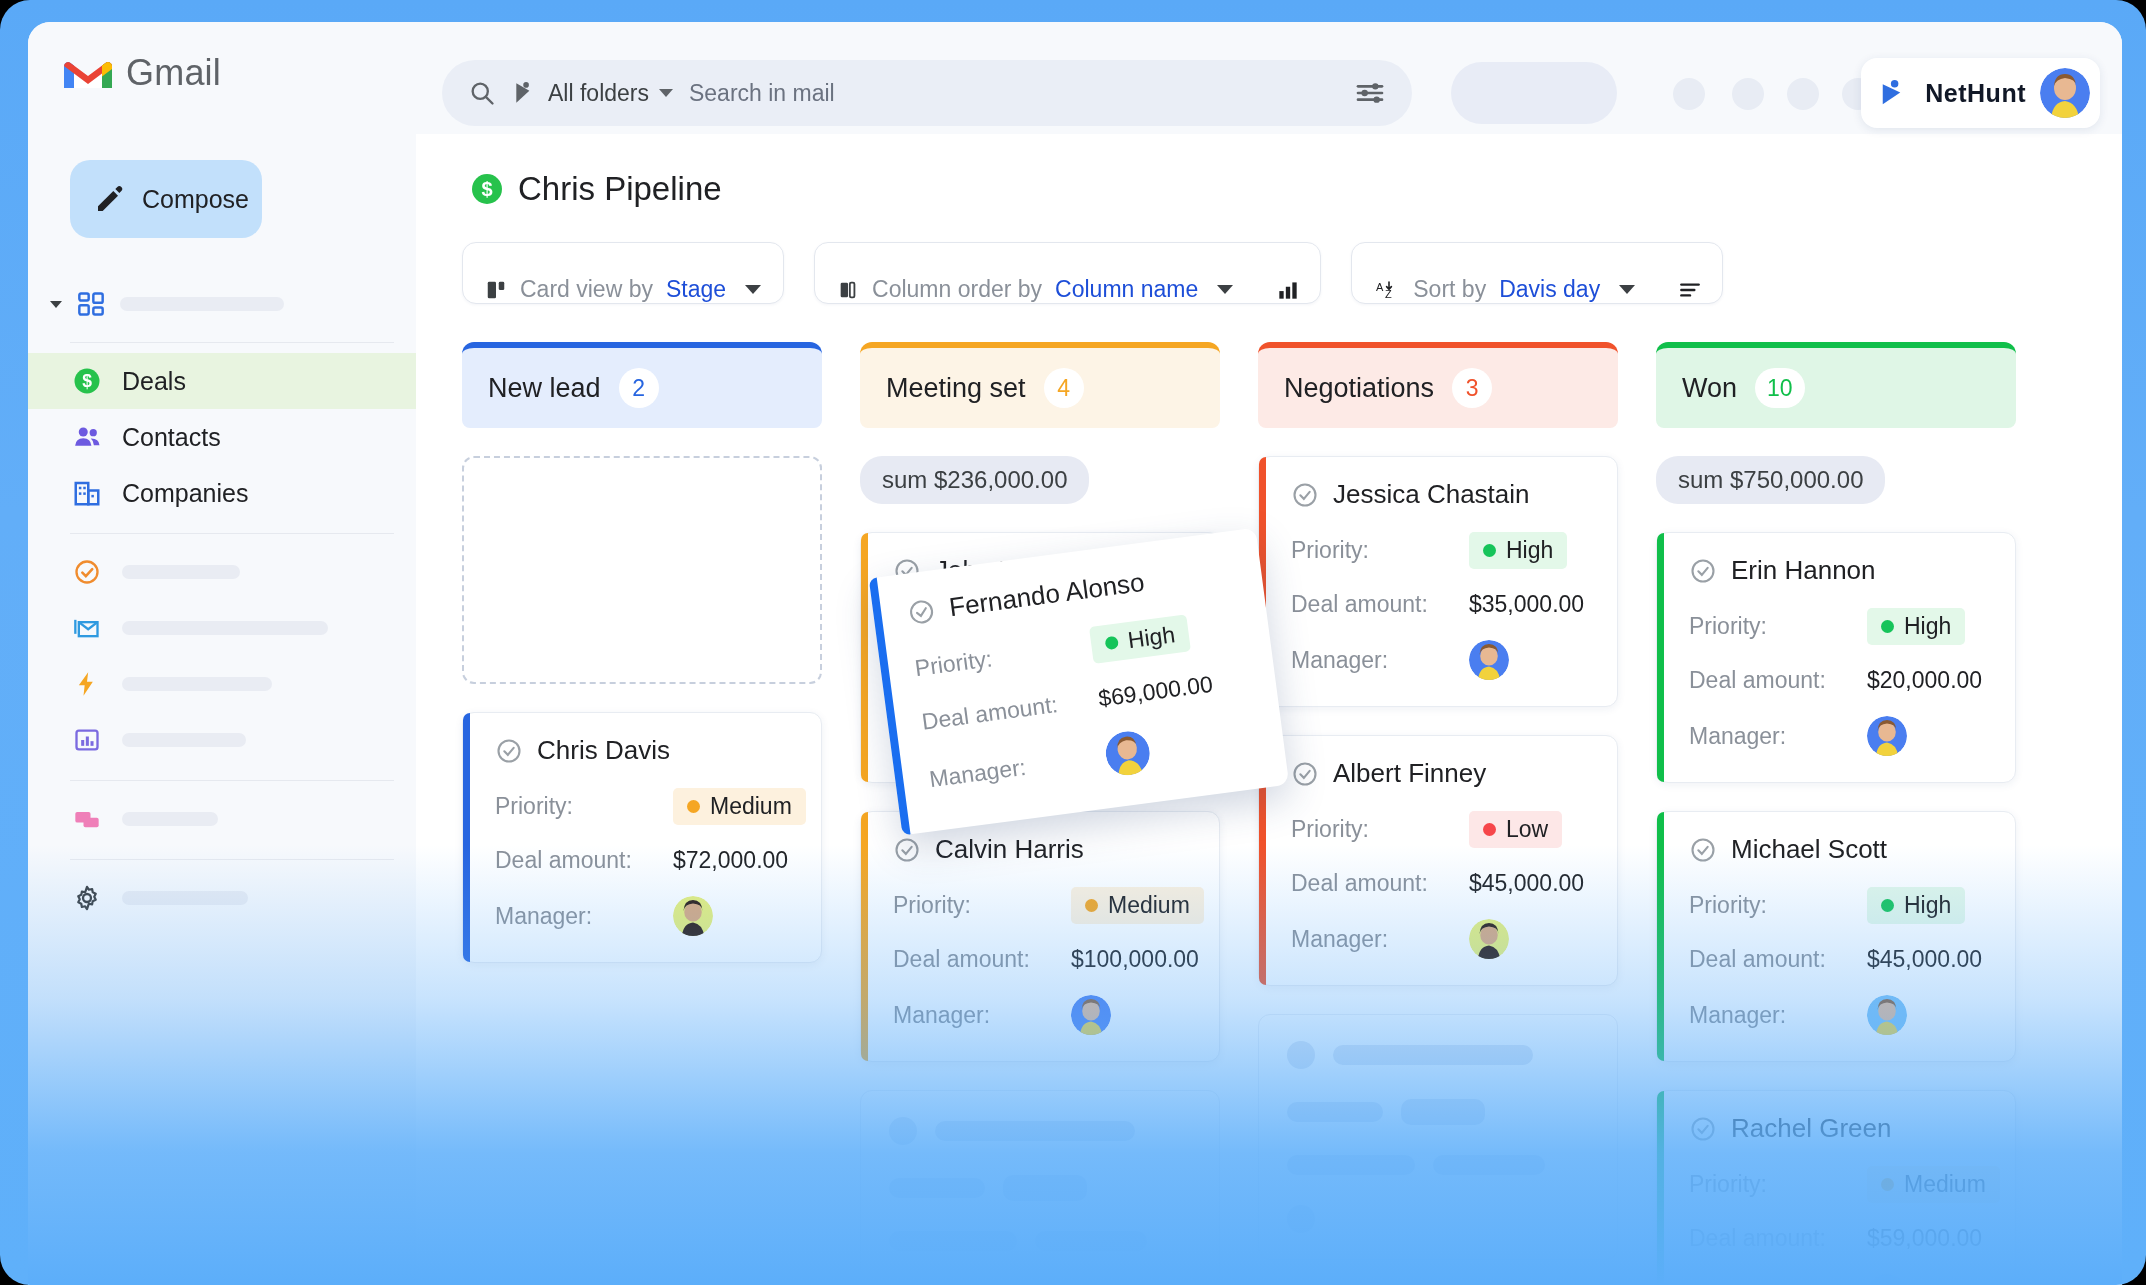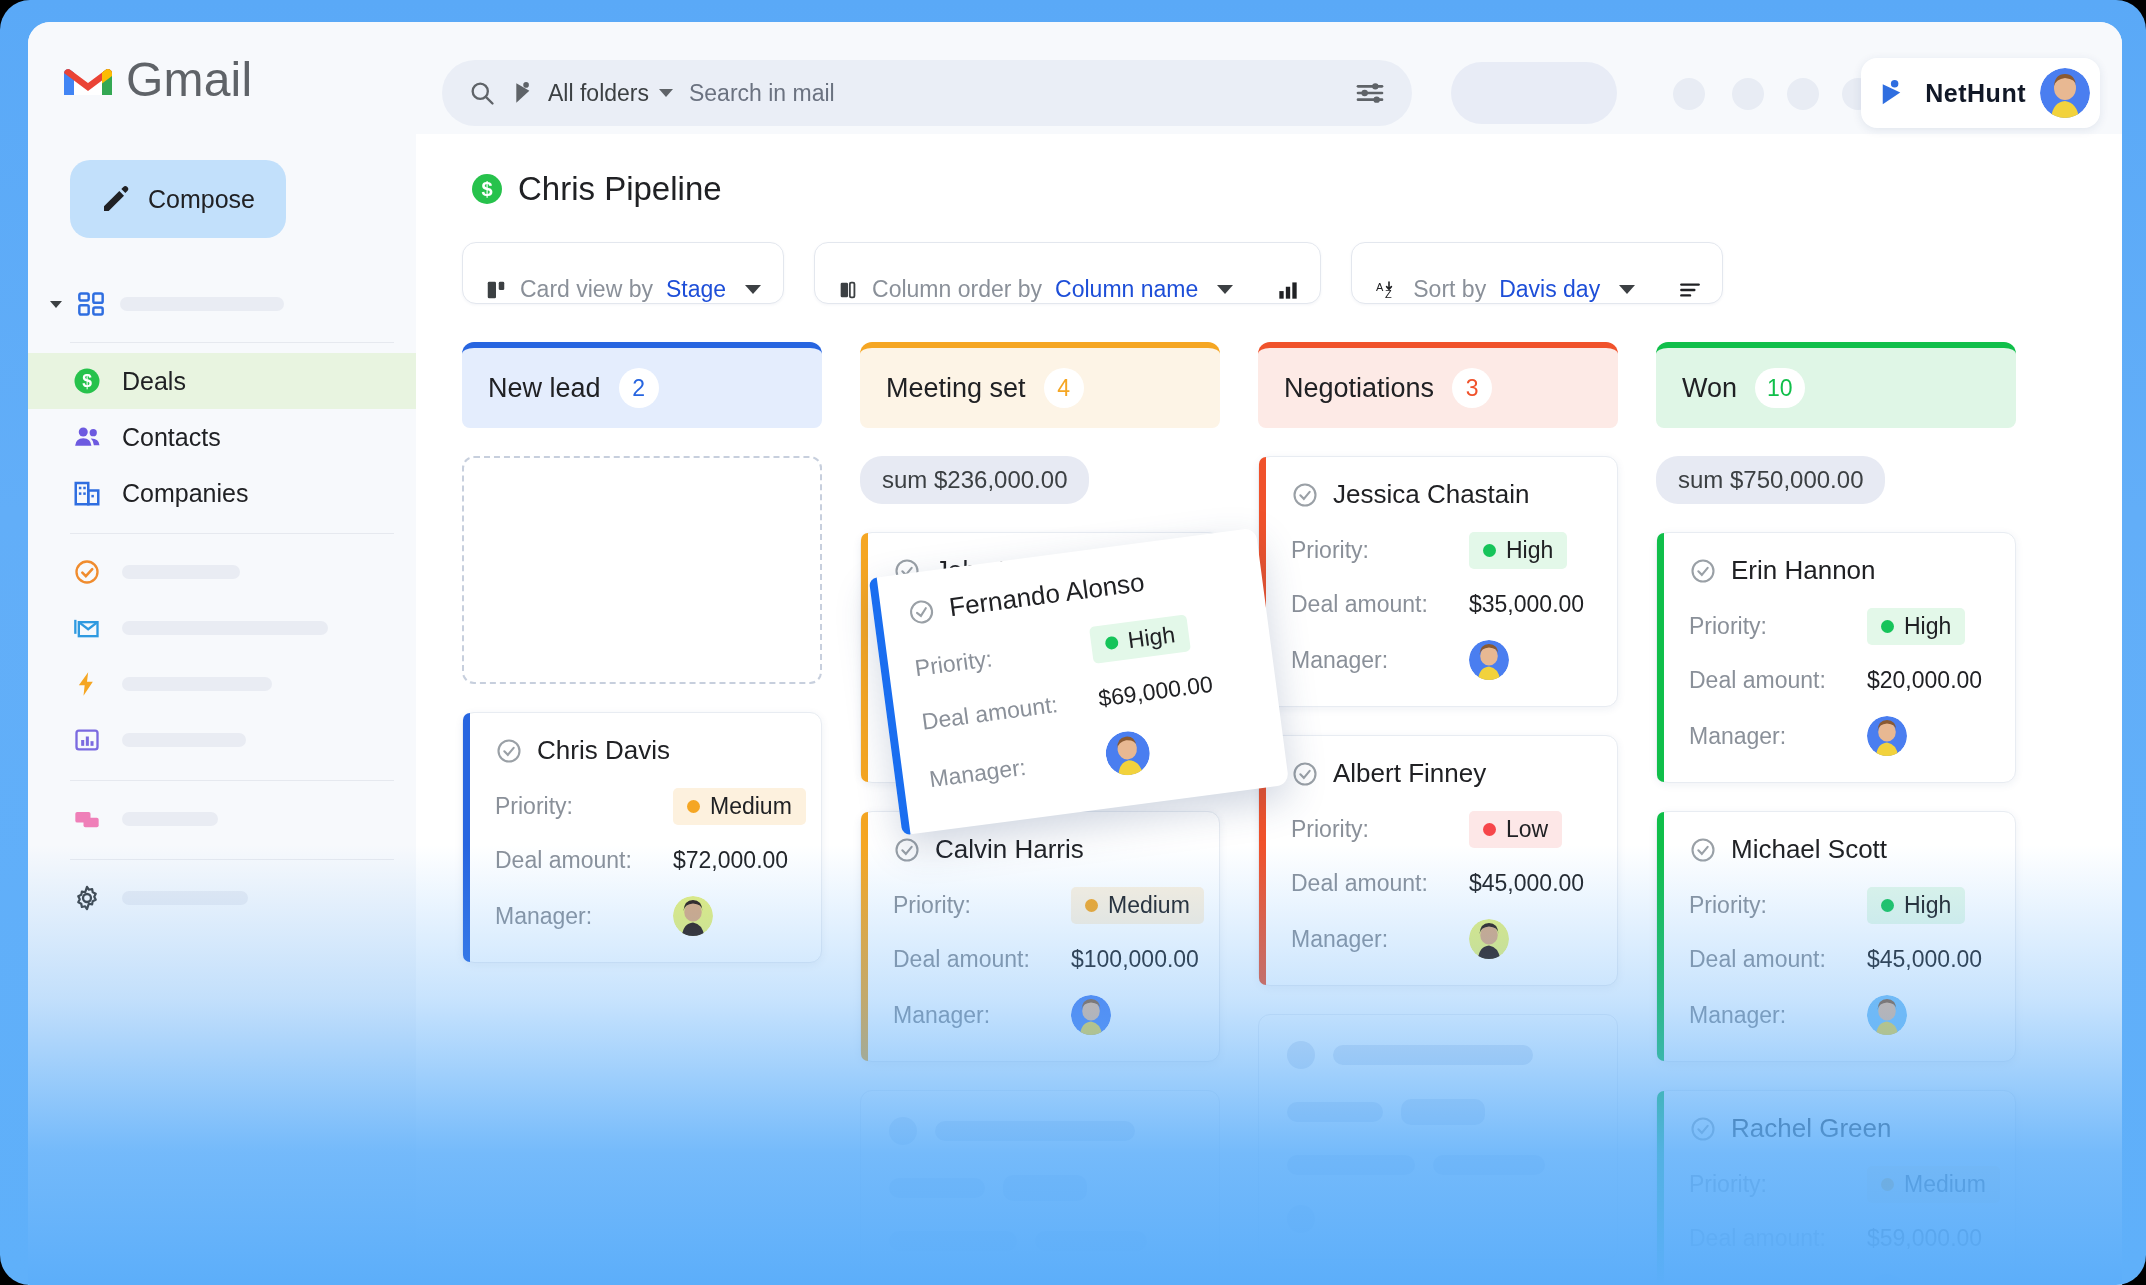--- a/index.html
+++ b/index.html
@@ -33,21 +33,21 @@
     z-index: 40;
   }
 
   
   #topbar {
     position: absolute; left: 0; top: 0; right: 0; height: 112px;
     background: #f7f9fc;
     z-index: 20;
   }
   .gmail-logo { position: absolute; left: 36px; top: 30px; display: flex; align-items: center; gap: 14px; }
-  .gmail-word { font-size: 48px; color: #5f6368; letter-spacing: .2px; }
+  .gmail-word { font-size: 36px; color: #5f6368; letter-spacing: .2px; }
 
   .searchbar {
     position: absolute; left: 414px; top: 38px; width: 970px; height: 66px;
     background: #eaeef6; border-radius: 33px;
     display: flex; align-items: center; padding: 0 26px; gap: 16px;
   }
   .searchbar .folders { display: flex; align-items: center; gap: 10px; font-size: 23px; color: #3c4043; }
   .caret { width: 0; height: 0; border-left: 7px solid transparent; border-right: 7px solid transparent; border-top: 8px solid #5f6368; }
   .search-placeholder { font-size: 23px; color: #6b7280; flex: 1; }
 
@@ -59,23 +59,23 @@
     height: 70px; display: flex; align-items: center; gap: 14px;
     background: #ffffff; border-radius: 16px; padding: 0 10px 0 16px;
     box-shadow: 0 2px 10px rgba(30,60,110,.10);
   }
   .nethunt-word { font-size: 25px; font-weight: bold; color: #111827; letter-spacing: .5px; }
   .avatar { border-radius: 50%; overflow: hidden; display: inline-block; }
 
   
   #sidebar { position: absolute; left: 0; top: 112px; width: 388px; bottom: 0; background: #f7f9fc; z-index: 15; }
   .compose {
-    margin: 26px 0 0 42px; width: 216px; height: 78px;
+    margin: 26px 0 0 42px; width: 192px; height: 78px;
     background: #c2e0fb; border-radius: 20px;
-    display: flex; align-items: center; gap: 16px; padding-left: 30px;
+    display: flex; align-items: center; gap: 16px; padding-left: 24px;
     font-size: 25px; color: #202124;
   }
   .side-group-row { display: flex; align-items: center; height: 52px; padding-left: 22px; gap: 14px; margin-top: 40px; }
   .side-caret { width: 0; height: 0; border-left: 6px solid transparent; border-right: 6px solid transparent; border-top: 7px solid #3c4043; }
   .bar { background: #e9ecf3; border-radius: 7px; height: 14px; }
   .divider { height: 1px; background: #e6e9ef; margin: 12px 22px 10px 42px; }
   .side-item { display: flex; align-items: center; gap: 20px; height: 56px; padding-left: 44px; font-size: 25px; color: #202124; }
   .side-item.active { background: #e8f4e0; }
   .side-icon { width: 30px; display: flex; align-items: center; justify-content: center; }
 

